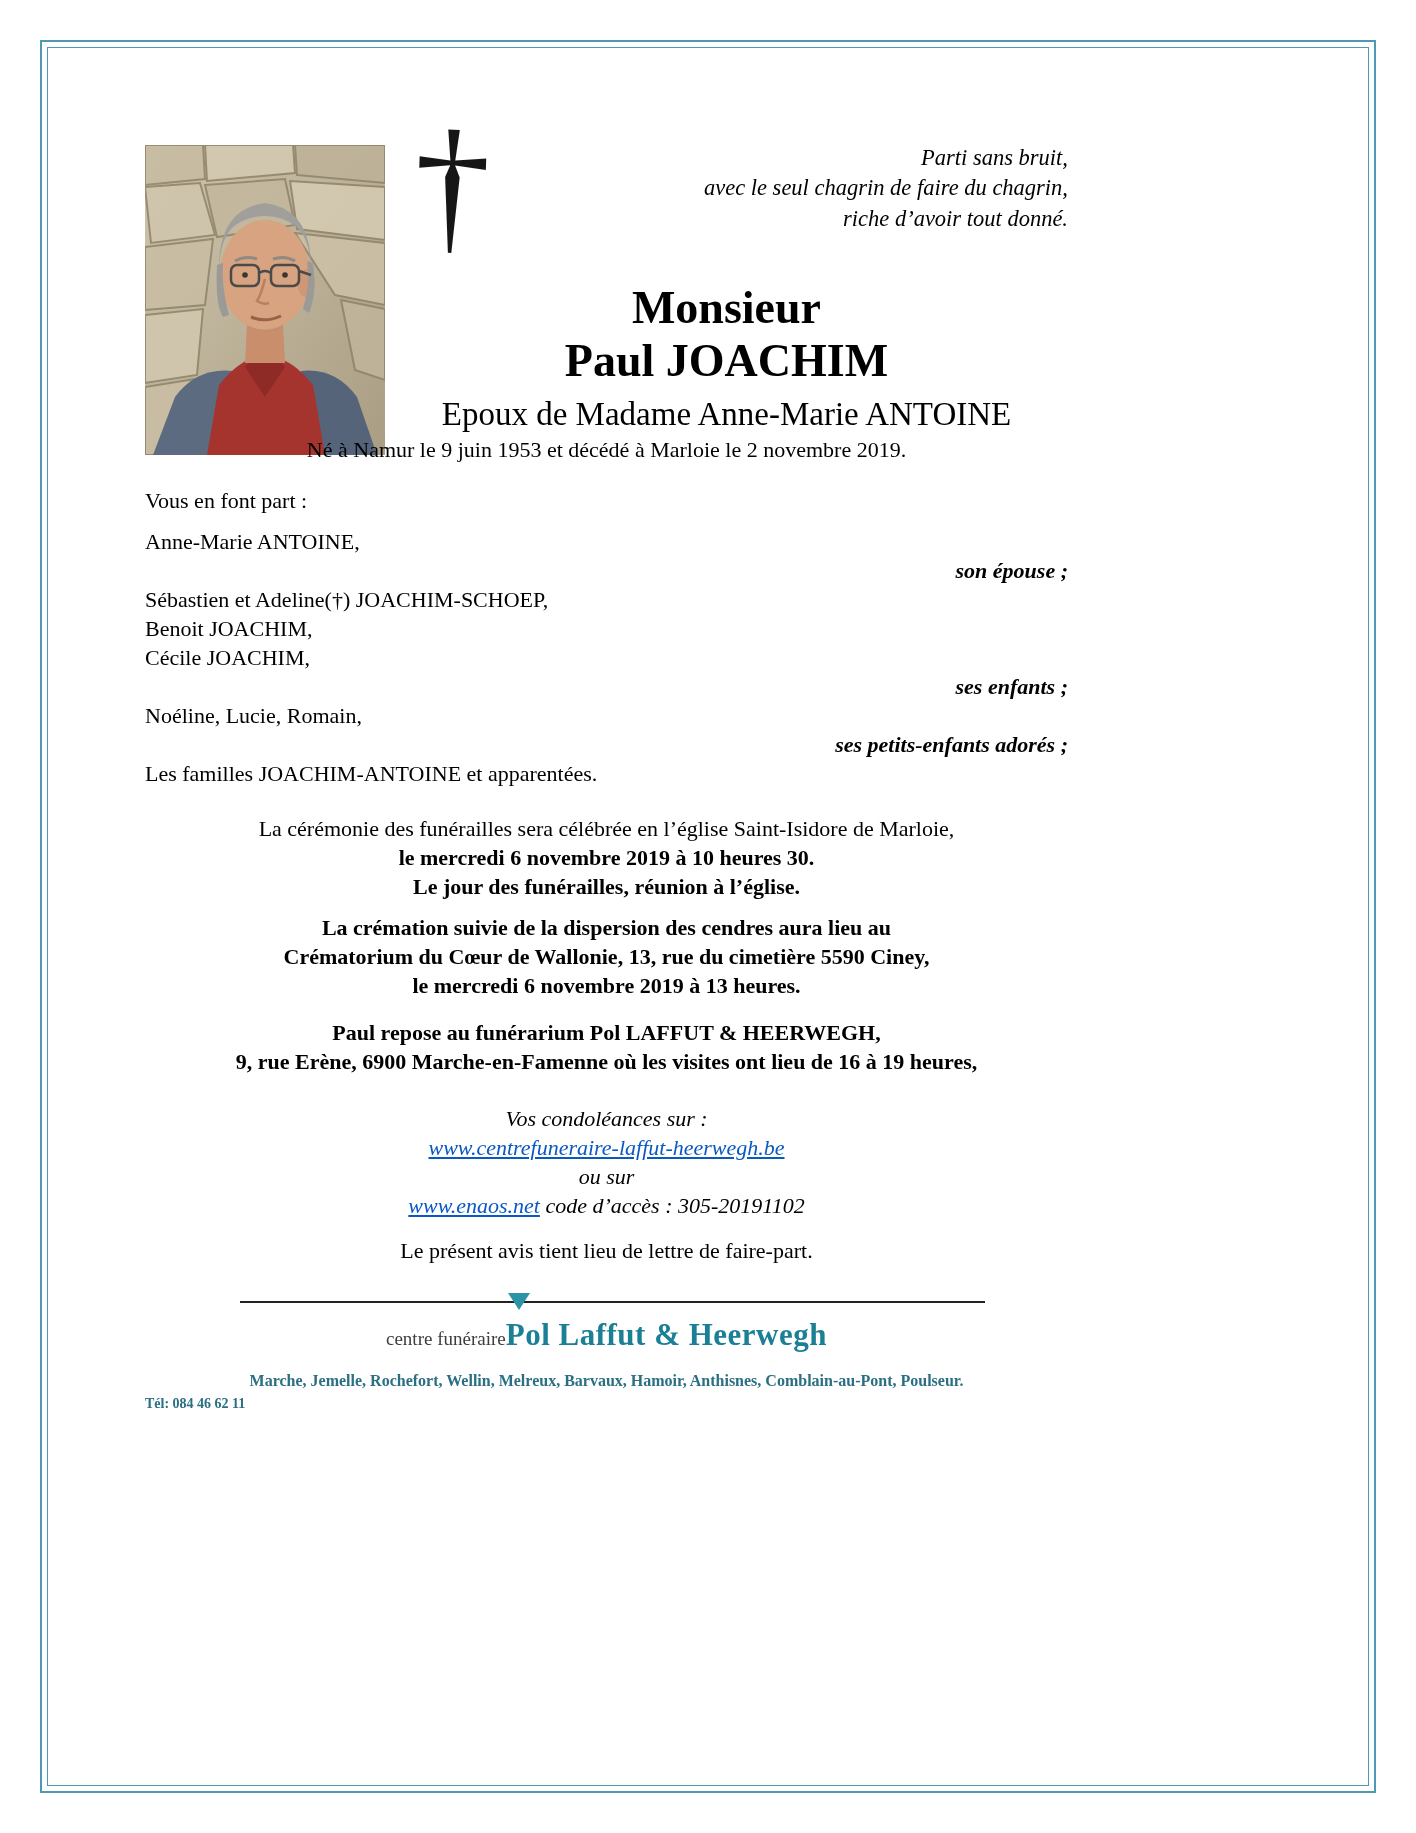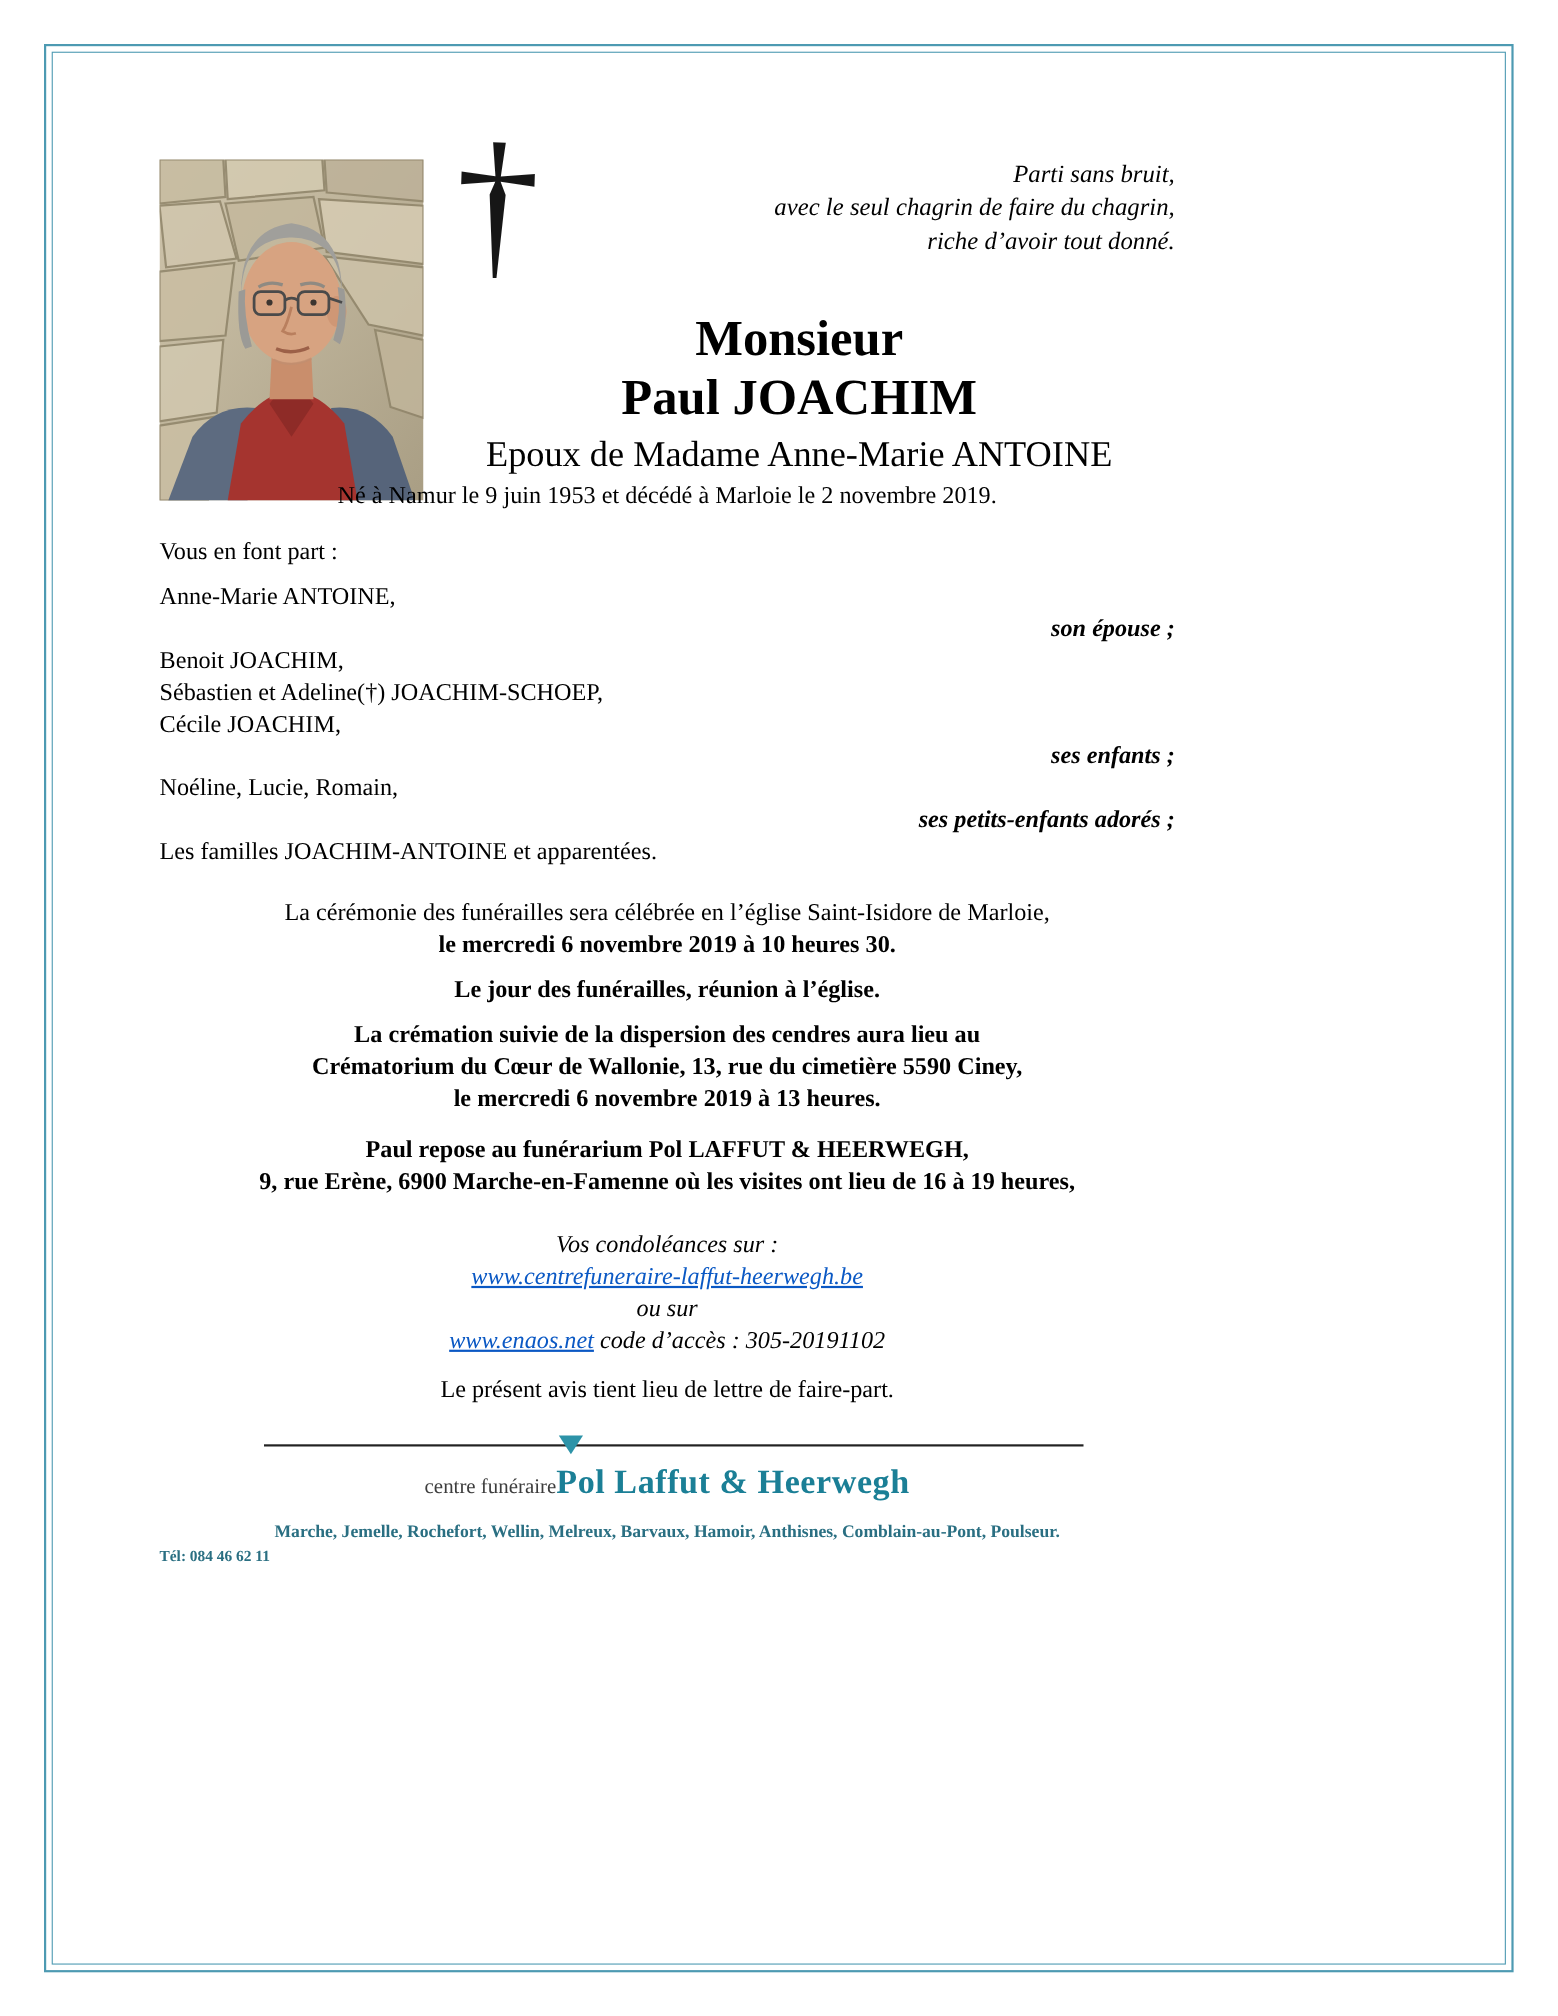--- a/index.html
+++ b/index.html
@@ -34,21 +34,21 @@
   .bold   { font-weight:bold; }
   .italic { font-style:italic; }
   .bold-italic { font-weight:bold; font-style:italic; }
 
   .birth { text-align:center; }
   .notify-intro { margin-top:22px; }
   .spouse-name { margin-top:12px; }
   .line { line-height:1.32; }
 
   .ceremony-1 { margin-top:25px; }
-  .meeting    { margin-top:12px; }
+  .meeting    { margin-top:0; }
   .cremation  { margin-top:12px; }
   .repose     { margin-top:18px; }
 
   .condolences-intro { margin-top:28px; }
   .link { color:#0a58c4; text-decoration:underline; font-style:italic; }
   .notice { margin-top:16px; }
 
   .rule { margin:36px 0 0 95px; width:745px; border-top:2px solid #222; }
 
   .brand-row { margin-top:12px; display:flex; justify-content:center; align-items:baseline; }
@@ -134,22 +134,22 @@
     <div class="title">Monsieur</div>
     <div class="name">Paul JOACHIM</div>
     <div class="spouse-line">Epoux de Madame Anne-Marie ANTOINE</div>
   </div>
 
   <div class="birth">Né à Namur le 9 juin 1953 et décédé à Marloie le 2 novembre 2019.</div>
 
   <div class="line notify-intro">Vous en font part :</div>
   <div class="line spouse-name">Anne-Marie ANTOINE,</div>
   <div class="line right bold-italic">son épouse ;</div>
+  <div class="line">Sébastien et Adeline(†) JOACHIM-SCHOEP,</div>
   <div class="line">Benoit JOACHIM,</div>
-  <div class="line">Sébastien et Adeline(†) JOACHIM-SCHOEP,</div>
   <div class="line">Cécile JOACHIM,</div>
   <div class="line right bold-italic">ses enfants ;</div>
   <div class="line">Noéline, Lucie, Romain,</div>
   <div class="line right bold-italic">ses petits-enfants adorés ;</div>
   <div class="line">Les familles JOACHIM-ANTOINE et apparentées.</div>
 
   <p class="center ceremony-1">
     <span>La cérémonie des funérailles sera célébrée en l’église Saint-Isidore de Marloie,</span><br>
     <strong>le mercredi 6 novembre 2019 à 10 heures 30.</strong>
   </p>

